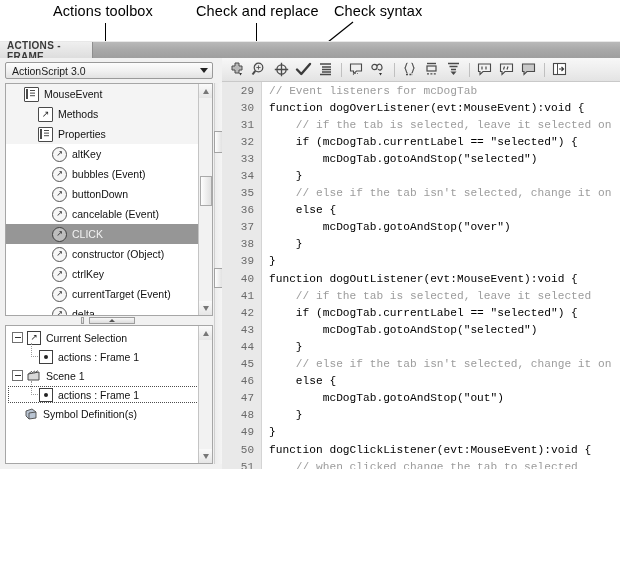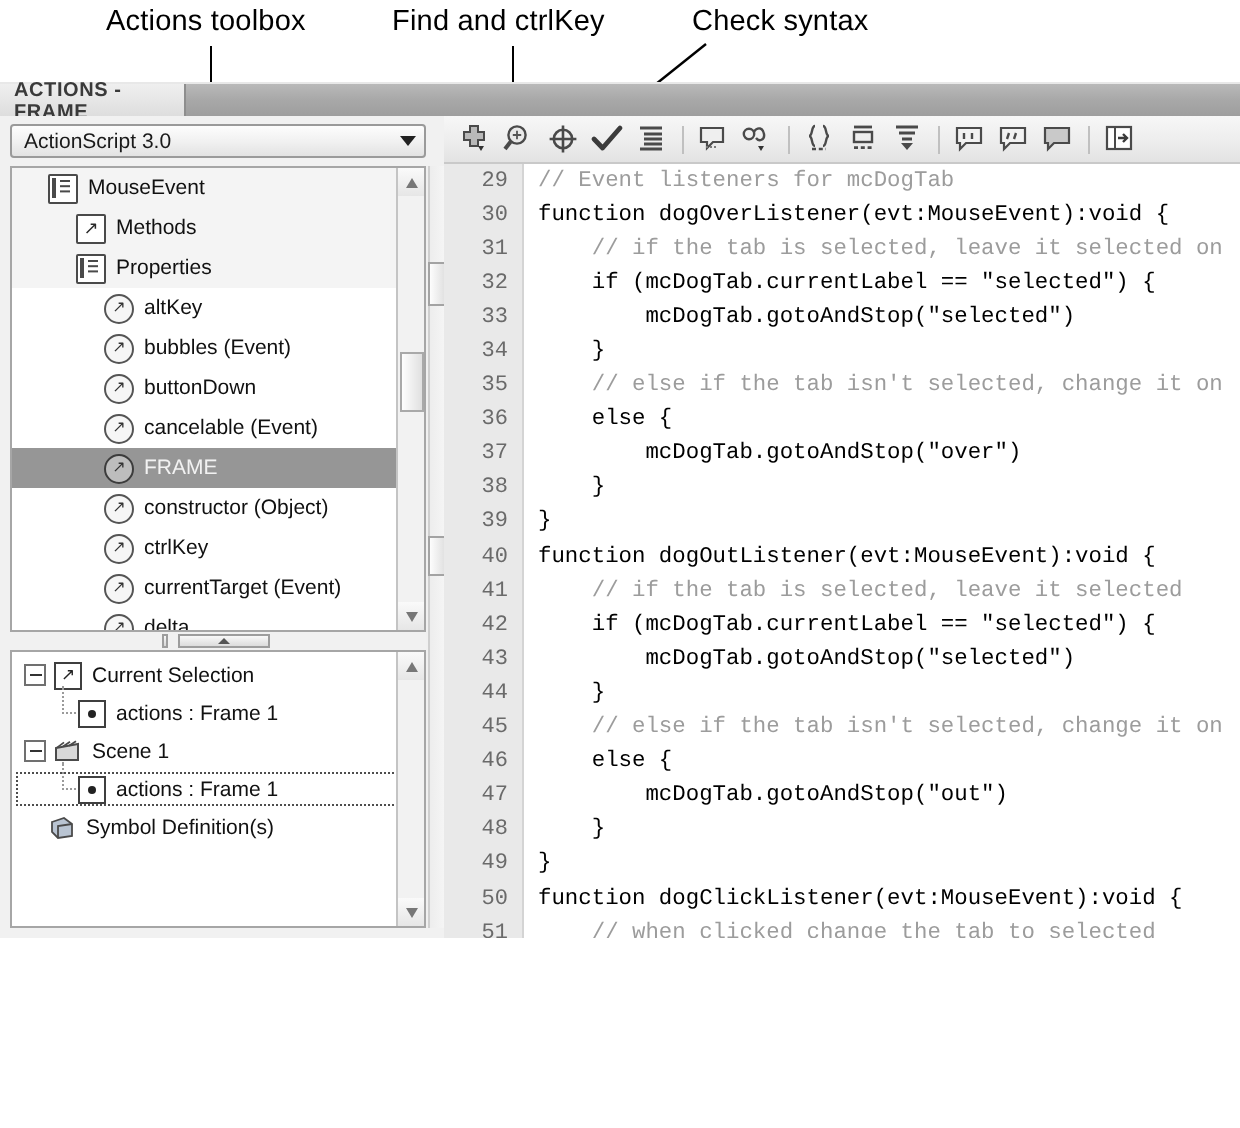--- a/index.html
+++ b/index.html
@@ -435,24 +435,24 @@
     color: #000;
   }
   .ctext.comment { color: #9c9c9c; }
 </style>
 </head>
 <body>
 
 <div class="callout-label" style="left:53px; top:3px;">Actions toolbox</div>
 <div class="callout-line" style="left:105px; top:23px; width:1px; height:100px;"></div>
 
-<div class="callout-label" style="left:196px; top:3px;">Find and ctrlKey</div>
+<div class="callout-label" style="left:196px; top:3px;">Check and replace</div>
 <div class="callout-line" style="left:256px; top:23px; width:1px; height:42px;"></div>
 
-<div class="callout-label" style="left:346px; top:3px;">Check syntax</div>
+<div class="callout-label" style="left:334px; top:3px;">Check syntax</div>
 <svg class="callout-diag" style="left:285px; top:20px; width:70px; height:52px;" viewBox="0 0 70 52">
   <line x1="68" y1="2" x2="8" y2="50" stroke="#000" stroke-width="1.2"></line>
 </svg>
 
 <div id="panel">
 
   <div class="titlebar">
     <div class="tab-actions">
       <span>ACTIONS - FRAME</span>
     </div>
@@ -502,21 +502,21 @@
             <span>buttonDown</span>
           </div>
 
           <div class="trow" style="padding-left:46px;">
             <span class="ico ico-prop">↗</span>
             <span>cancelable (Event)</span>
           </div>
 
           <div class="trow sel" style="padding-left:46px;">
             <span class="ico ico-prop">↗</span>
-            <span>FRAME</span>
+            <span>CLICK</span>
           </div>
 
           <div class="trow" style="padding-left:46px;">
             <span class="ico ico-prop">↗</span>
             <span>constructor (Object)</span>
           </div>
 
           <div class="trow" style="padding-left:46px;">
             <span class="ico ico-prop">↗</span>
             <span>ctrlKey</span>

